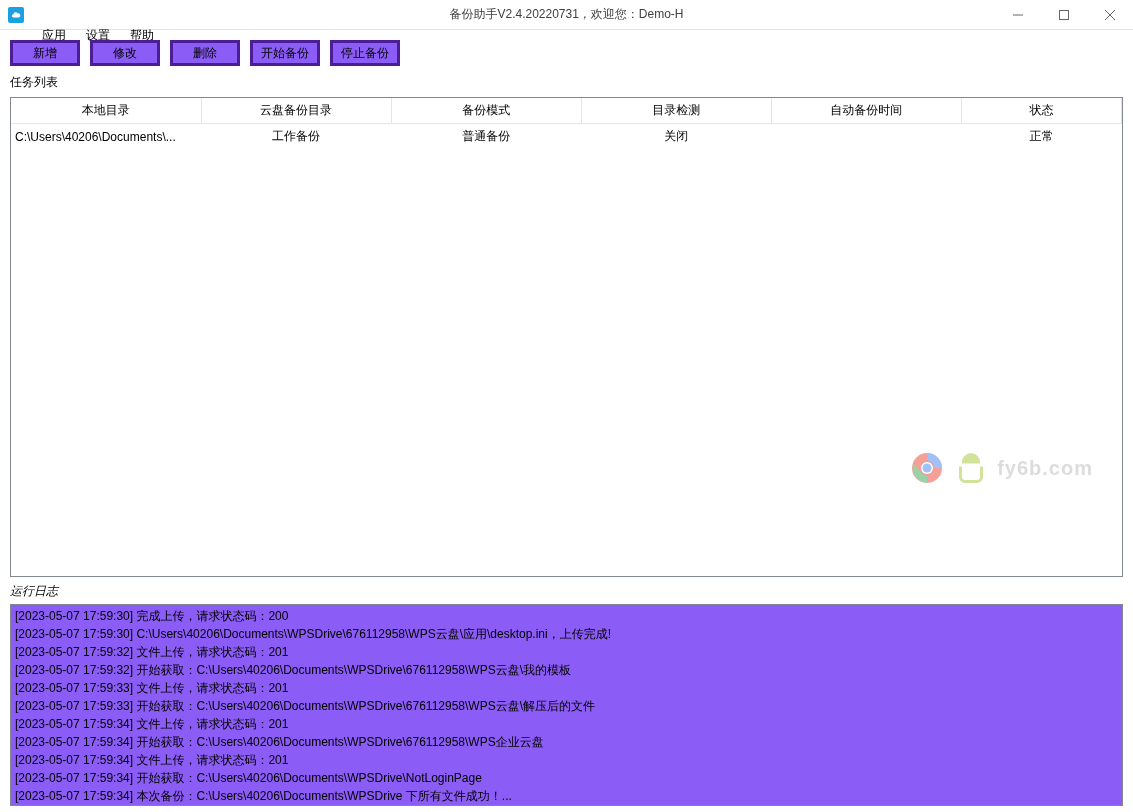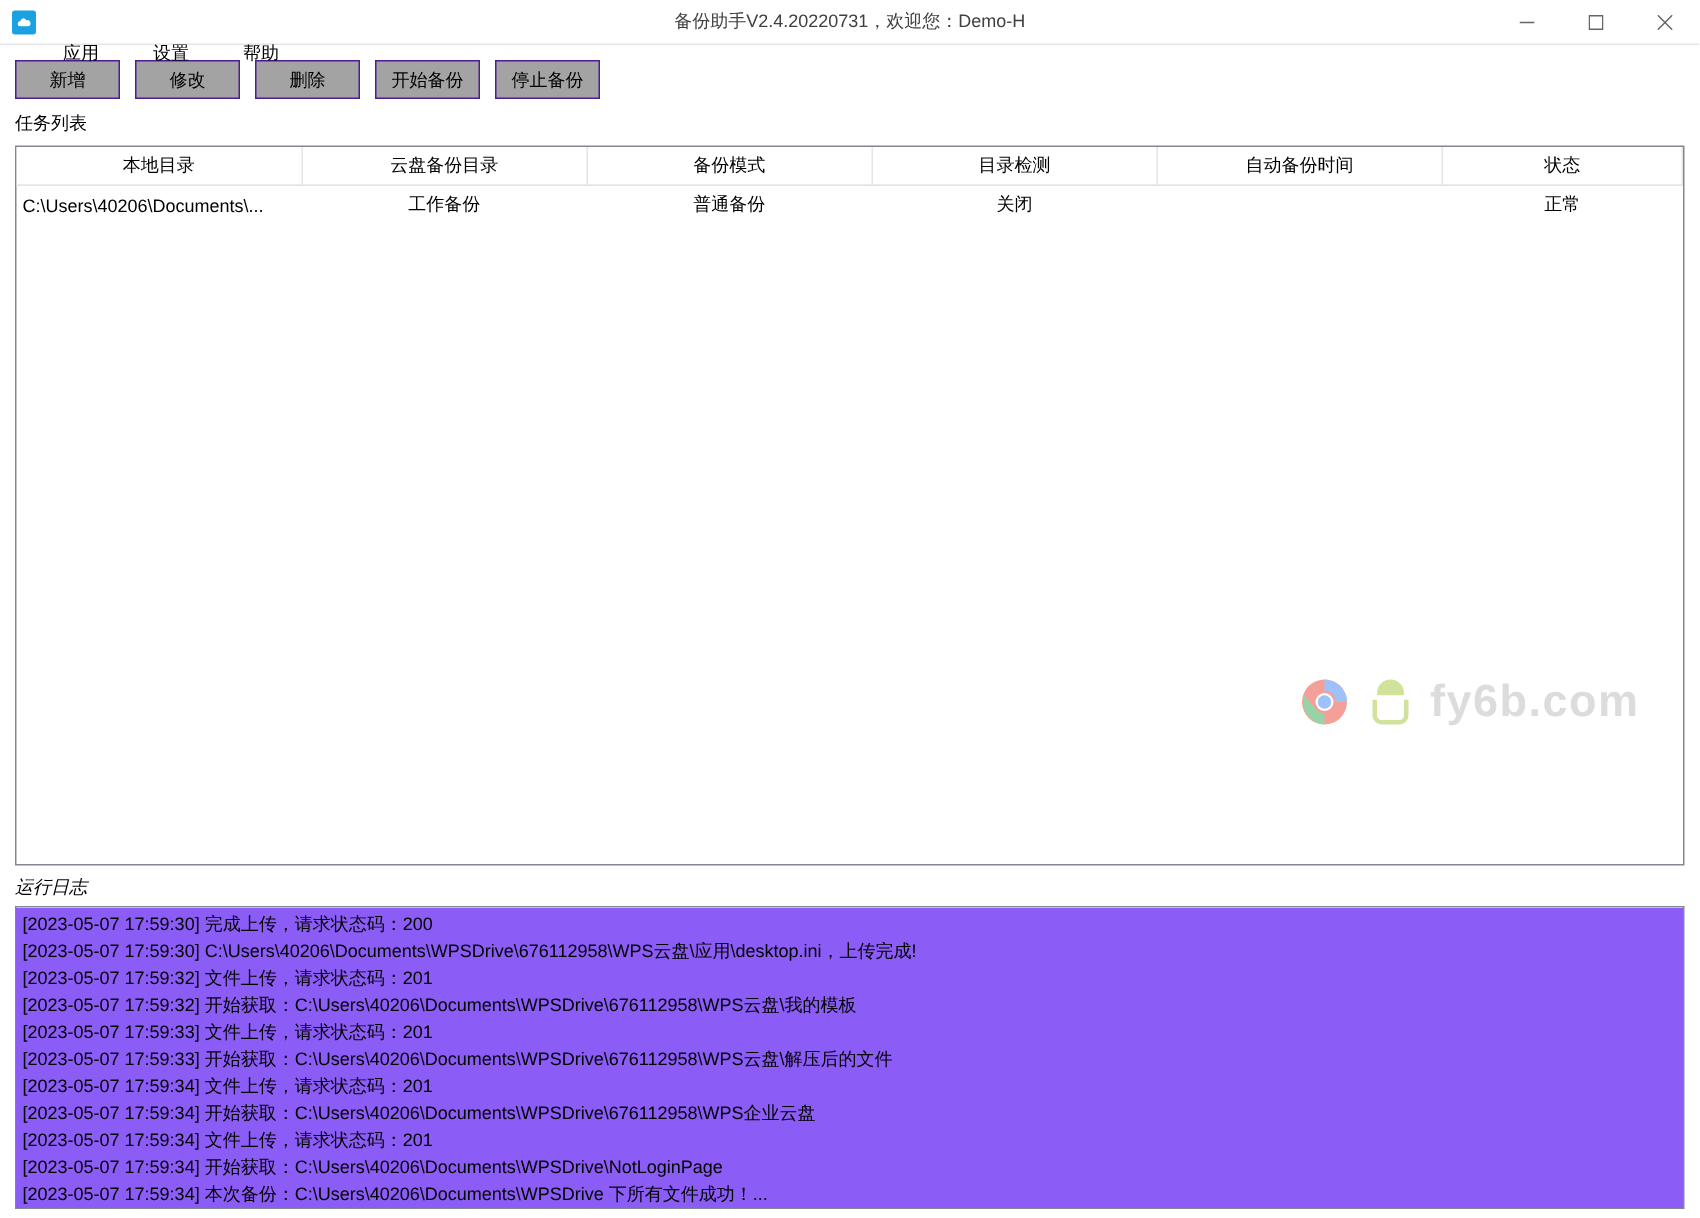--- a/index.html
+++ b/index.html
@@ -1,40 +1,40 @@
 <!DOCTYPE html>
 <html><head>
 <meta charset="utf-8">
 <style>
 * { margin:0; padding:0; box-sizing:border-box; }
 body { font-family:"Microsoft YaHei","Segoe UI",sans-serif; font-size:12px; background:#fff; color:#000; width:1133px; height:812px; overflow:hidden; position:relative; }
 .titlebar { height:30px; background:#fff; display:flex; align-items:center; border-bottom:1px solid #e5e5e5; position:relative; }
 .app-icon { width:16px; height:16px; margin:0 8px; background:#1ba1e2; display:flex; align-items:center; justify-content:center; border-radius:2px; }
 .app-icon svg { width:10px; height:10px; fill:#fff; }
-.menus { display:flex; gap:16px;margin-top:41px; }
+.menus { display:flex; gap:0;margin-top:41px; }
 .menu-item { padding:6px 10px; font-size:12px; cursor:pointer; }
 .title-text { position:absolute; left:50%; transform:translateX(-50%); color:#404040; font-size:12px; }
 .win-controls { position:absolute; right:0; top:0; display:flex; height:30px; }
 .win-btn { width:46px; height:30px; display:flex; align-items:center; justify-content:center; cursor:pointer; color:#666; }
 .win-btn svg { width:10px; height:10px; stroke:currentColor; fill:none; stroke-width:1; }
 .toolbar { padding:10px 10px 6px 10px; display:flex; gap:10px; }
-.tool-btn { width:70px; height:26px; border:1px solid #4c1d95; background:#a3a3a3; font-size:12px; cursor:pointer; font-family:inherit; }
+.tool-btn { width:70px; height:26px; border:3px solid #4c1d95; background:#8b5cf6; font-size:12px; cursor:pointer; font-family:inherit; }
 .section-label { padding:2px 24px 6px 10px; font-size:12px; }
 .table-container { margin:0 10px; border:1px solid #828790; height:480px; overflow:auto; background:#fff; }
 .task-table { width:100%; border-collapse:collapse; table-layout:fixed; }
 .task-table th { font-weight:400; font-size:12px; text-align:center; padding:4px 2px; border-right:1px solid #e5e5e5; border-bottom:1px solid #e5e5e5; background:#fff; }
 .task-table td { font-size:12px; text-align:center; padding:4px 2px; white-space:nowrap; overflow:hidden; text-overflow:ellipsis; }
 .task-table td.left { text-align:left; padding-left:4px; }
 .log-label { padding:6px 10px 4px 10px; font-size:12px;font-style:italic; }
 .log-container { margin:0 10px 10px 10px; border:1px solid #828790; height:202px; overflow:auto; background:#8b5cf6; padding:2px 4px; }
 .log-line { font-size:12px; line-height:18px; white-space:nowrap; }
 .watermark { position:absolute; right:40px; top:450px; opacity:.5; pointer-events:none; }
 .wm-row { display:flex; align-items:center; gap:8px; margin-bottom:6px; }
 .wm-text { font-size:32px; font-weight:700; color:#bbb; font-family:Arial,sans-serif; letter-spacing:1px; }
-.wm-small { font-size:30px; }
+.wm-small { font-size:20px; }
 .wm-icon { width:36px; height:36px; }
 </style>
 </head>
 <body>
 
 <div class="titlebar">
   <div class="app-icon">
     <svg viewBox="0 0 24 24">
         <path d="M19 18H6a4 4 0 010-8 5 5 0 019.6-1.5A3.5 3.5 0 0119 18z"></path>
       </svg>

